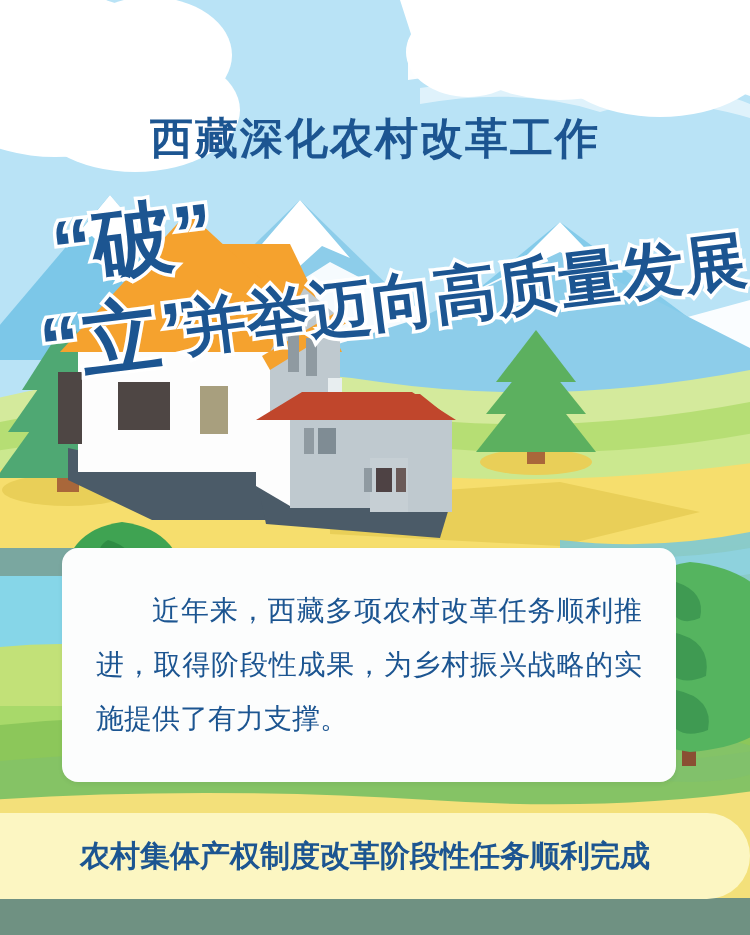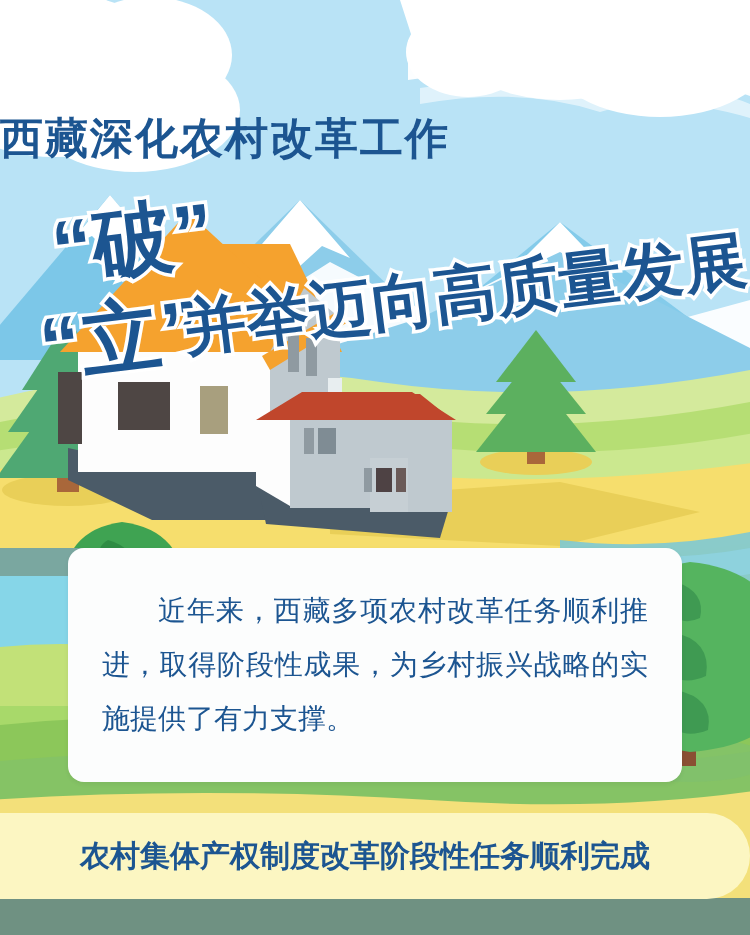--- a/index.html
+++ b/index.html
@@ -26,20 +26,21 @@
     height: 935px;
   }
   svg.layer { display: block; }
 
   
   #main-title {
     position: absolute;
     left: 0;
     top: 110px;
     width: 750px;
+    text-align: center;
     font-size: 43px;
     font-weight: bold;
     letter-spacing: 2px;
     color: #1c5591;
     white-space: nowrap;
     z-index: 40;
   }
 
   
   #headline {
@@ -74,21 +75,21 @@
   #hl-rest {
     left: 182px;
     top: 72px;
     font-size: 62px;
     transform: rotate(-7deg);
   }
 
   
   #body-card {
     position: absolute;
-    left: 68px;
+    left: 62px;
     top: 548px;
     width: 614px;
     height: 234px;
     background: #fcfdfd;
     border-radius: 16px;
     box-shadow: 0 2px 5px rgba(0,0,0,0.06);
     z-index: 60;
     box-sizing: border-box;
     padding: 36px 34px 0 34px;
   }

